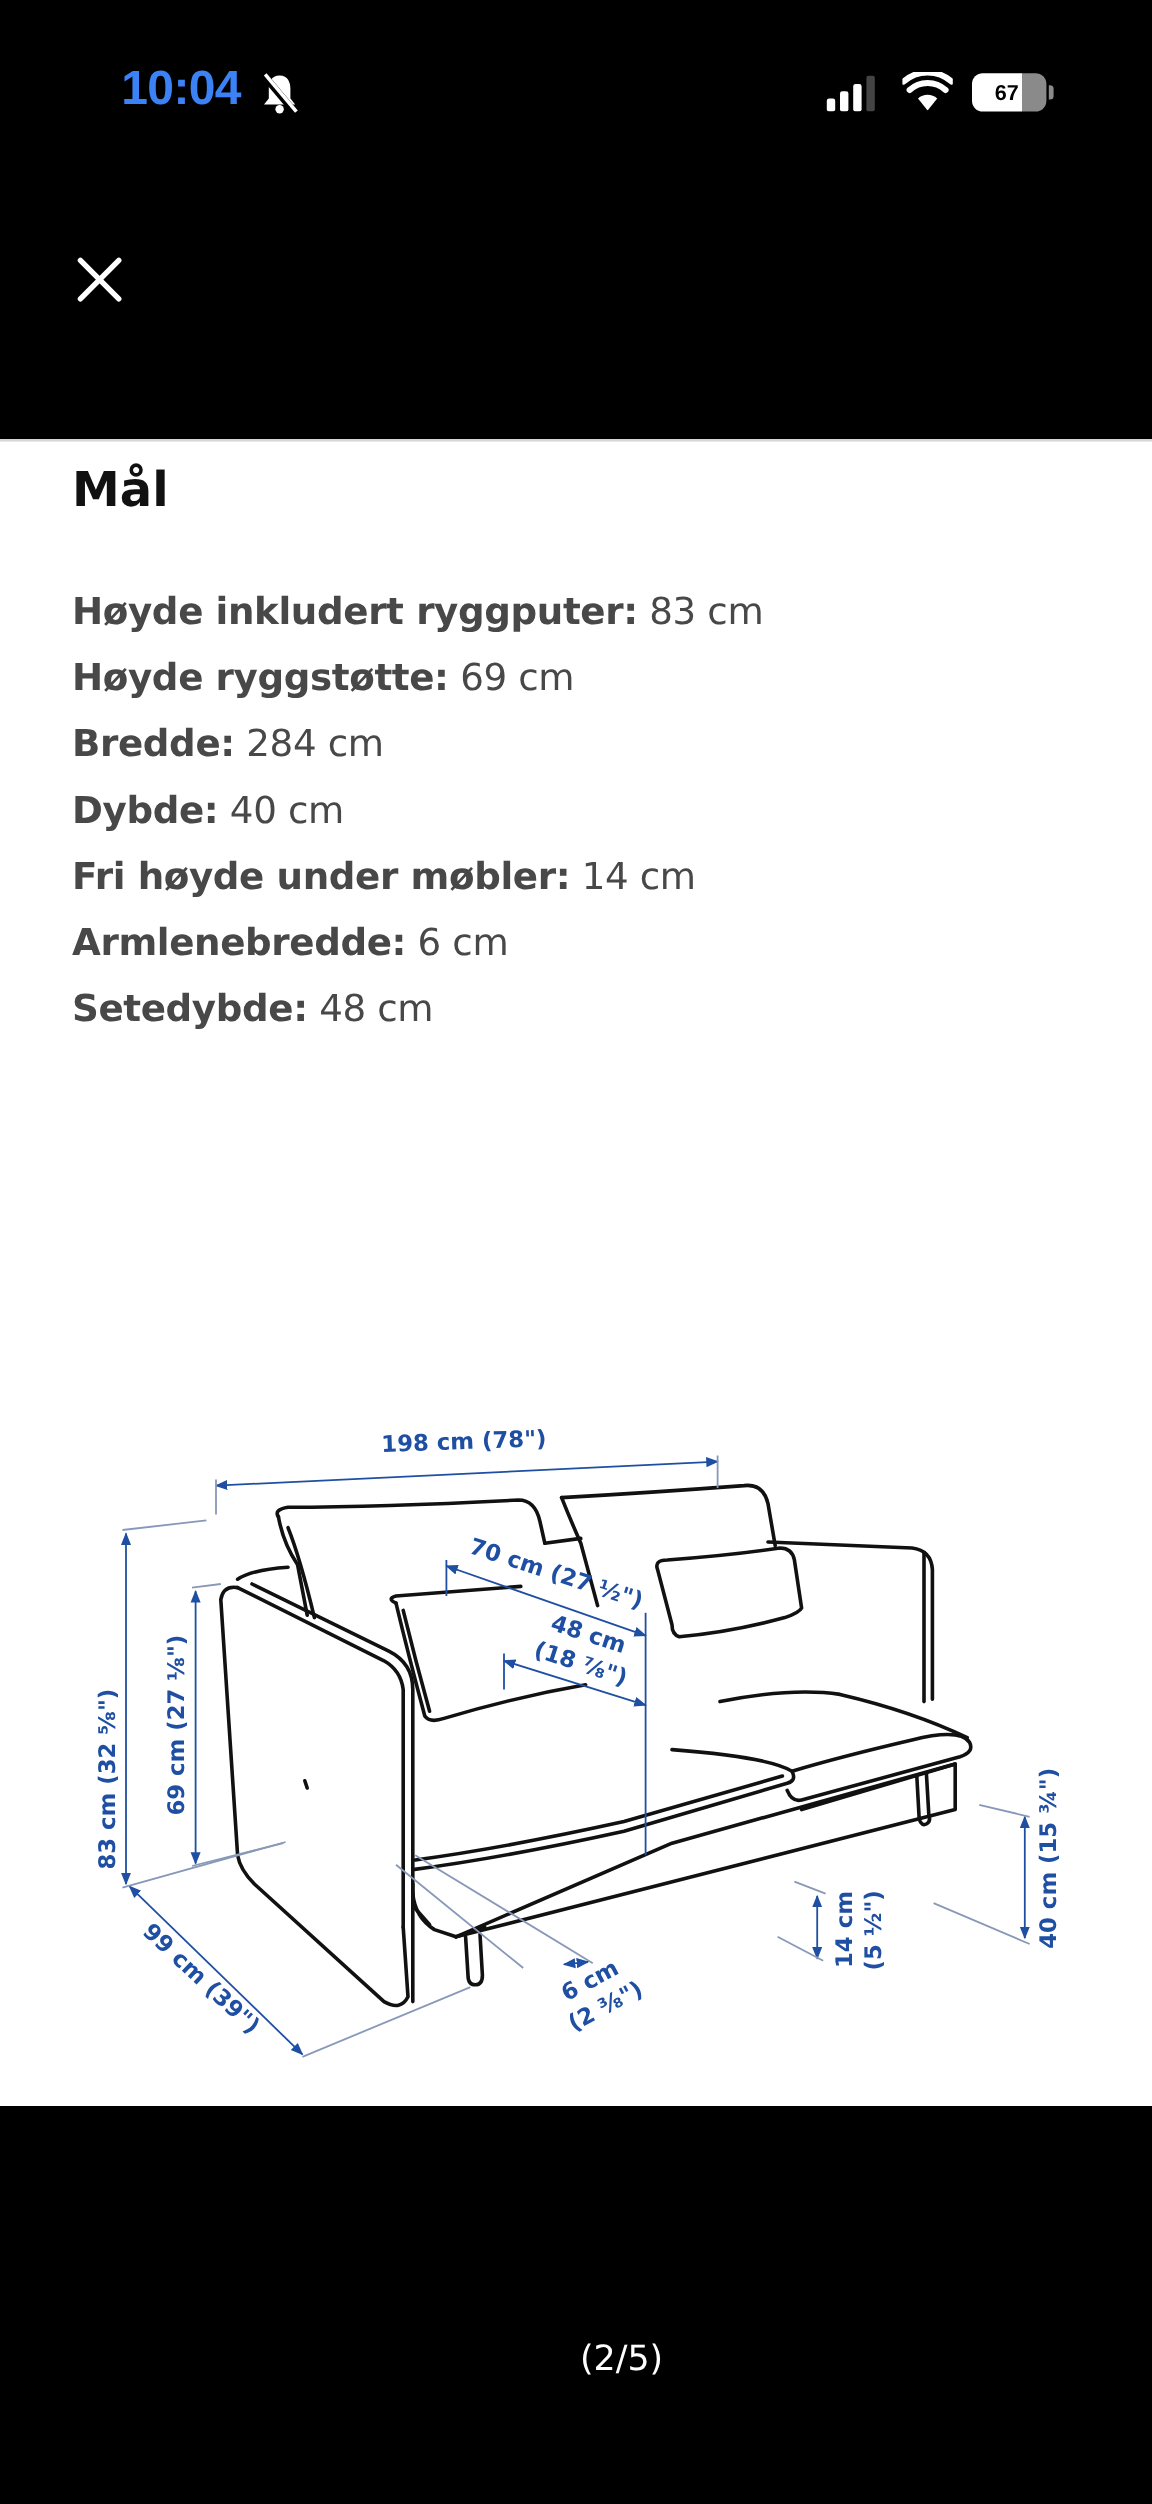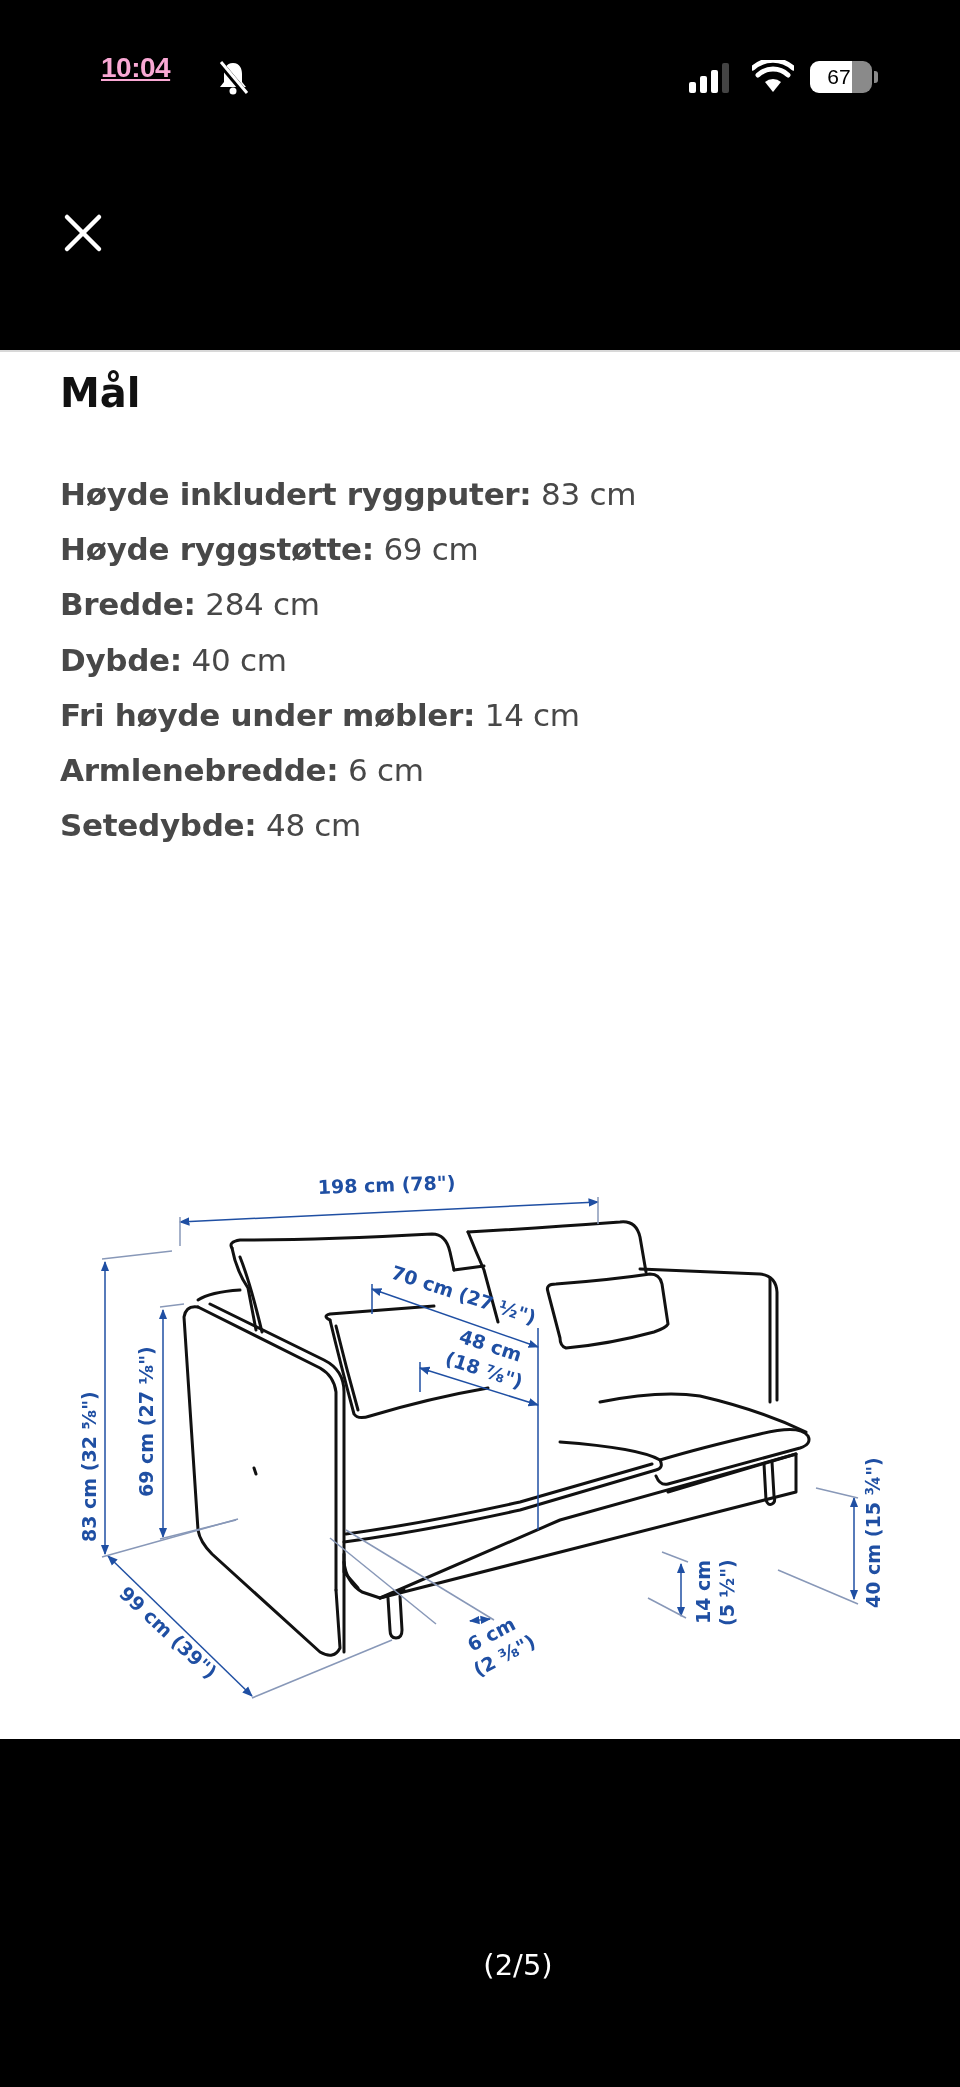--- a/index.html
+++ b/index.html
@@ -2,37 +2,37 @@
 <html><head>
   <meta charset="utf-8">
   <style>
     html, body { margin: 0; padding: 0; }
     body {
       width: 960px; height: 2087px; background: #000; position: relative; overflow: hidden;
       font-family: "DejaVu Sans", "Liberation Sans", sans-serif;
     }
     .status-bar { position: absolute; top: 0; left: 0; width: 960px; height: 160px; }
     .time {
-      position: absolute; left: 101px; top: 52px; color: #f9a8d4;
-      font-family: "Liberation Sans", sans-serif; font-size: 28px; font-weight: 600; letter-spacing: -0.5px; text-decoration: underline;
+      position: absolute; left: 101px; top: 52px; color: #3b82f6;
+      font-family: "Liberation Sans", sans-serif; font-size: 40px; font-weight: 600; letter-spacing: -0.5px;
     }
     .bell { position: absolute; left: 216px; top: 59px; }
     .signal { position: absolute; left: 688px; top: 63px; }
     .wifi { position: absolute; left: 752px; top: 60px; }
     .battery {
       position: absolute; left: 810px; top: 61px; width: 62px; height: 32px; border-radius: 9px;
       background: linear-gradient(to right, #fff 0, #fff 67%, #8a8a8a 67%, #8a8a8a 100%);
       display: flex; align-items: center; justify-content: center;
     }
-    .battery-value { color: #000; font-family: "Liberation Sans", sans-serif; font-weight: 400; font-size: 21px; margin-left: -4px; }
+    .battery-value { color: #000; font-family: "Liberation Sans", sans-serif; font-weight: 700; font-size: 18px; margin-left: -4px; }
     .battery-tip { position: absolute; left: 874px; top: 71px; width: 4px; height: 12px; background: #8a8a8a; border-radius: 0 3px 3px 0; }
     .close-button { position: absolute; left: 58px; top: 208px; width: 50px; height: 50px; cursor: pointer; }
 
     .sheet {
-      position: absolute; left: 0; top: 350px; width: 960px; height: 1387px; background: #fff;
+      position: absolute; left: 0; top: 366px; width: 960px; height: 1387px; background: #fff;
       border-top: 2px solid #d8d8d8;
     }
     .title {
       position: absolute; left: 60px; top: 18px; margin: 0;
       font-family: "DejaVu Sans", sans-serif; font-size: 40px; font-weight: 700; color: #111;
     }
     .dims { position: absolute; left: 60px; top: 115px; list-style: none; margin: 0; padding: 0; }
     .dims li {
       font-family: "DejaVu Sans", sans-serif; font-size: 31px; line-height: 55.2px; color: #484848;
       white-space: nowrap; letter-spacing: -0.3px;

